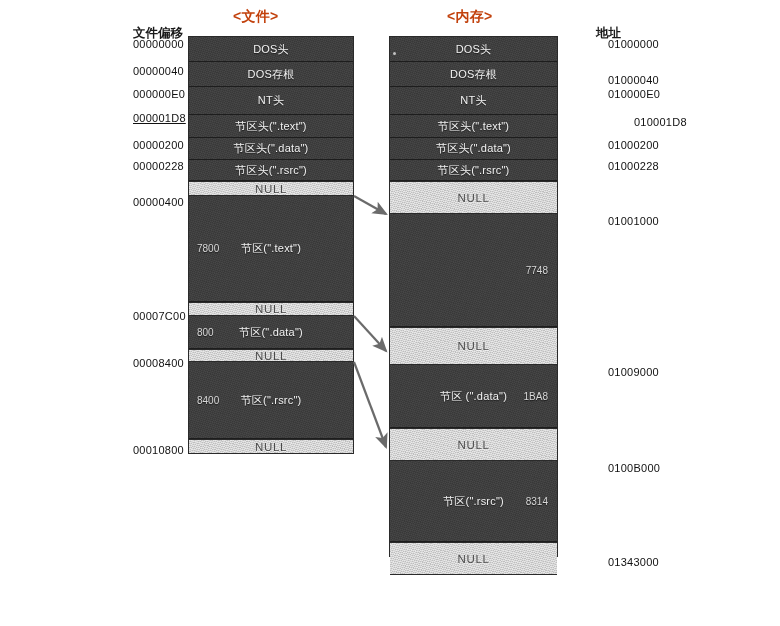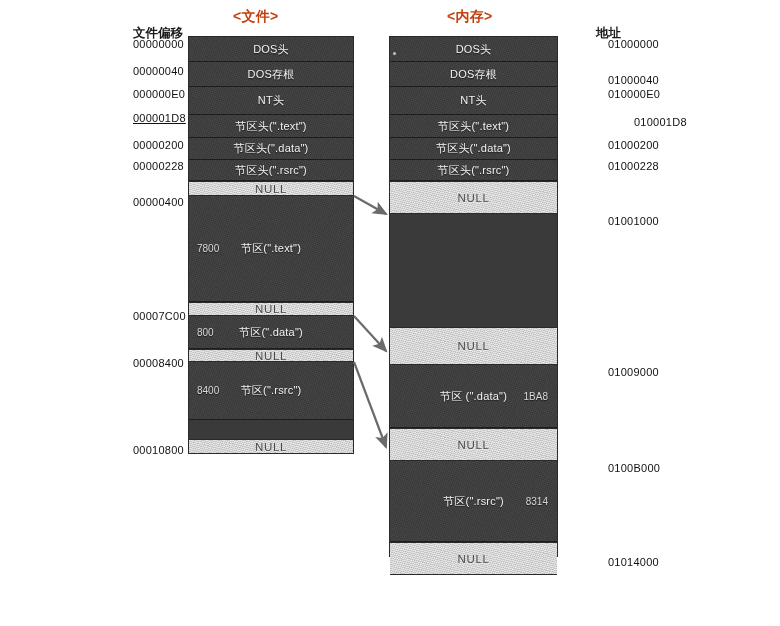--- a/index.html
+++ b/index.html
@@ -199,21 +199,21 @@
 
     <div class="block dark" style="top:279px;height:33px;">
       <span class="size-left">800</span>
       <span class="block-label">节区(".data")</span>
     </div>
 
     <div class="block null" style="top:312px;height:13px;">
       <span class="block-label">NULL</span>
     </div>
 
-    <div class="block dark" style="top:325px;height:58px;">
+    <div class="block dark" style="top:325px;height:77px;">
       <span class="size-left">8400</span>
       <span class="block-label">节区(".rsrc")</span>
     </div>
 
     <div class="block null" style="top:402px;height:15px;">
       <span class="block-label">NULL</span>
     </div>
   </div>
 
   <div class="column" id="mem-column">
@@ -234,20 +234,24 @@
       <span class="block-label">节区头(".data")</span>
     </div>
     <div class="block dark" style="top:123px;height:21px;">
       <span class="block-label">节区头(".rsrc")</span>
     </div>
 
     <div class="block null" style="top:144px;height:33px;">
       <span class="block-label">NULL</span>
     </div>
 
+    <div class="block dark" style="top:177px;height:113px;">
+      <span class="block-label"></span>
+      <span class="size-right">7748</span>
+    </div>
 
     <div class="block null" style="top:290px;height:38px;">
       <span class="block-label">NULL</span>
     </div>
 
     <div class="block dark" style="top:328px;height:63px;">
       <span class="block-label">节区 (".data")</span>
       <span class="size-right">1BA8</span>
     </div>
 
@@ -280,21 +284,21 @@
 
   <div class="tick tick-right" style="top:38px;">01000000</div>
   <div class="tick tick-right" style="top:74px;">01000040</div>
   <div class="tick tick-right" style="top:88px;">010000E0</div>
   <div class="tick tick-right" style="top:116px;padding-left:26px;">010001D8</div>
   <div class="tick tick-right" style="top:139px;">01000200</div>
   <div class="tick tick-right" style="top:160px;">01000228</div>
   <div class="tick tick-right" style="top:215px;">01001000</div>
   <div class="tick tick-right" style="top:366px;">01009000</div>
   <div class="tick tick-right" style="top:462px;">0100B000</div>
-  <div class="tick tick-right" style="top:556px;">01014000</div>
+  <div class="tick tick-right" style="top:556px;">01343000</div>
 
   <svg id="arrows" viewBox="0 0 780 626" xmlns="http://www.w3.org/2000/svg">
     <defs>
       <marker id="arrowhead" markerWidth="7" markerHeight="7" refX="6" refY="3" orient="auto" markerUnits="strokeWidth">
         <path d="M0,0 L7,3 L0,6 L1.6,3 Z" fill="#6b6b6b"></path>
       </marker>
     </defs>
     <line x1="354" y1="196" x2="386" y2="214" stroke="#6b6b6b" stroke-width="2.2" marker-end="url(#arrowhead)"></line>
     <line x1="354" y1="316" x2="386" y2="351" stroke="#6b6b6b" stroke-width="2.2" marker-end="url(#arrowhead)"></line>
     <line x1="354" y1="362" x2="386" y2="447" stroke="#6b6b6b" stroke-width="2.2" marker-end="url(#arrowhead)"></line>

